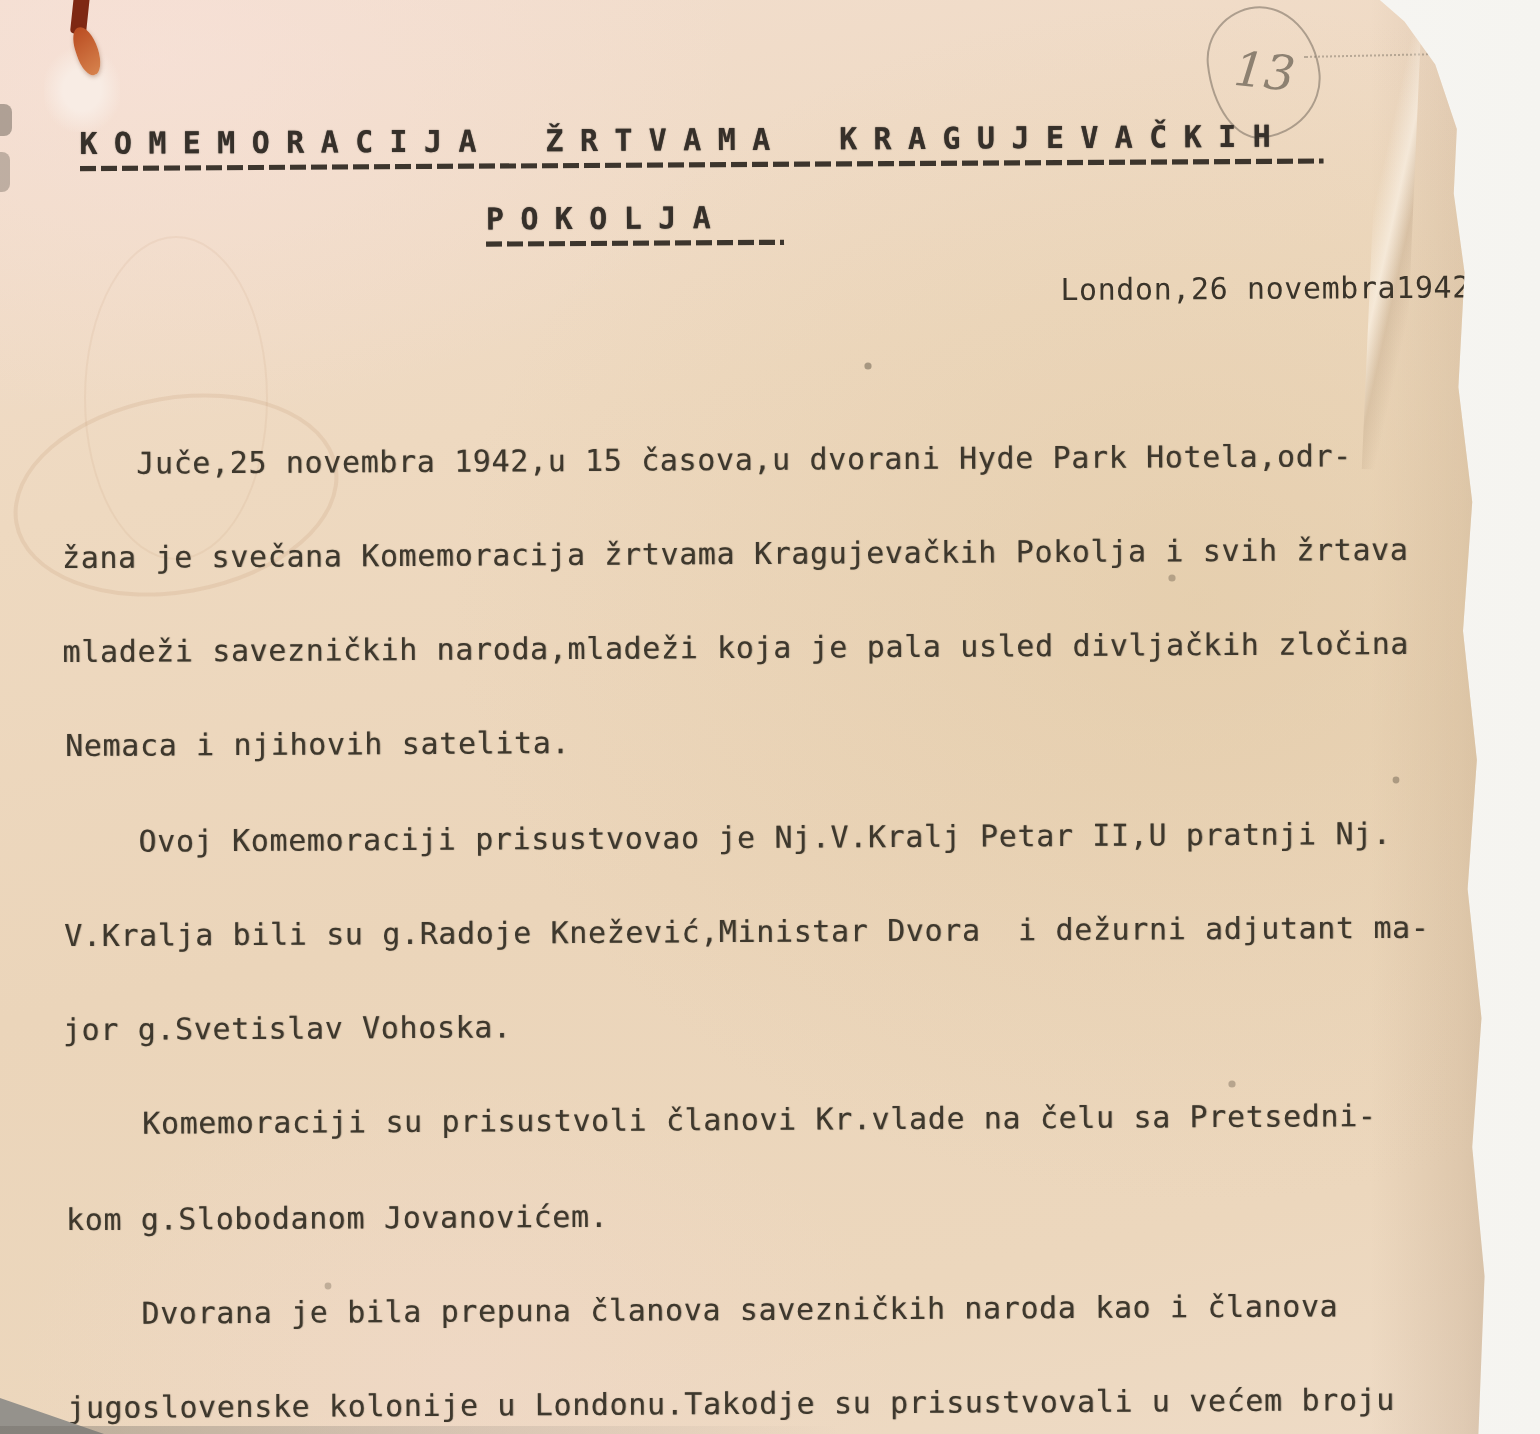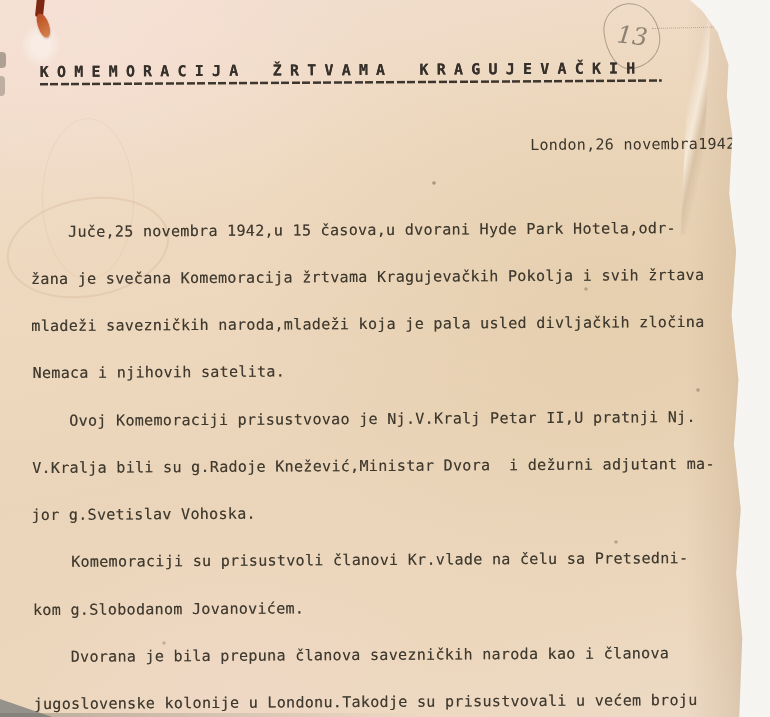--- a/index.html
+++ b/index.html
@@ -89,20 +89,21 @@
 
     <div class="deco m1"></div>
     <div class="deco m2"></div>
     <div class="deco stain"></div>
     <div class="deco stain2"></div>
     <div class="deco crease"></div>
     <div class="deco speckles"></div>
 
     <div class="content">
       <h1 class="title t1"><span class="u">KOMEMORACIJA ŽRTVAMA KRAGUJEVAČKIH</span></h1>
+      <h1 class="title t2"><span class="u">POKOLJA</span></h1>
 
       <div class="dateline">London,26 novembra1942</div>
 
       <div class="bodytext">
         <div class="tl">    Juče,25 novembra 1942,u 15 časova,u dvorani Hyde Park Hotela,odr-</div>
         <div class="tl">žana je svečana Komemoracija žrtvama Kragujevačkih Pokolja i svih žrtava</div>
         <div class="tl">mladeži savezničkih naroda,mladeži koja je pala usled divljačkih zločina</div>
         <div class="tl">Nemaca i njihovih satelita.</div>
         <div class="tl">    Ovoj Komemoraciji prisustvovao je Nj.V.Kralj Petar II,U pratnji Nj.</div>
         <div class="tl">V.Kralja bili su g.Radoje Knežević,Ministar Dvora  i dežurni adjutant ma-</div>

